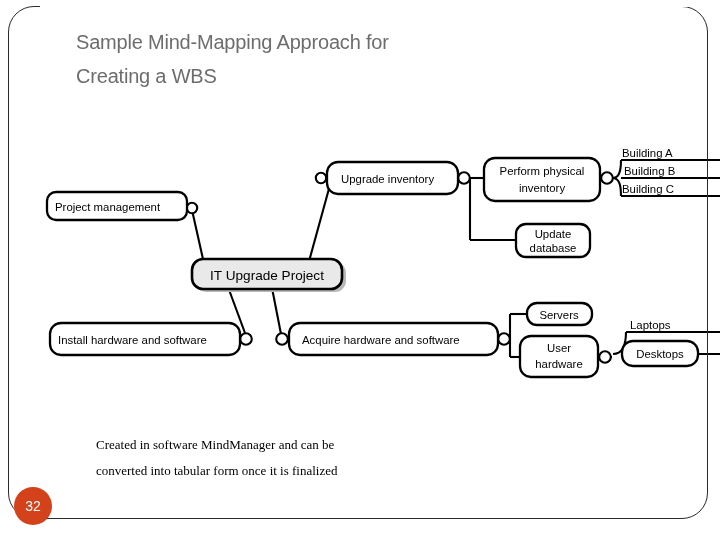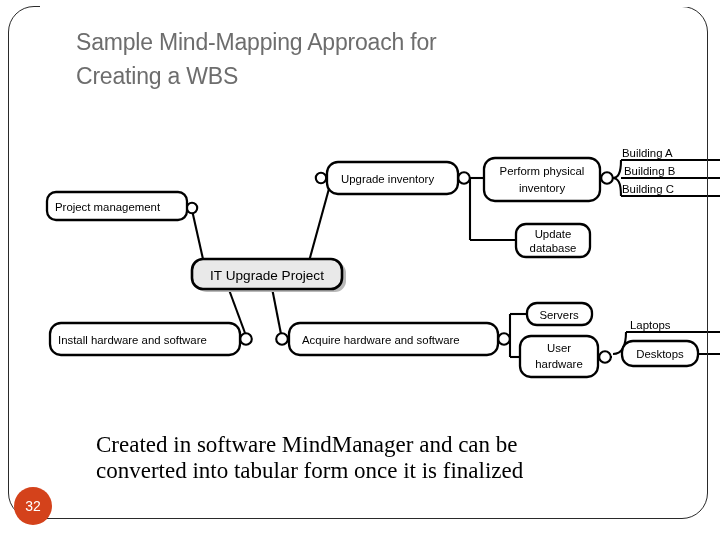--- a/index.html
+++ b/index.html
@@ -45,21 +45,21 @@
     background: #ffffff;
   }
 
   
   #title {
     position: absolute;
     left: 76px;
     top: 25px;
     width: 600px;
     color: #6d6d6d;
-    font-size: 23px;
+    font-size: 20px;
     line-height: 34px;
     letter-spacing: -0.2px;
     font-weight: 400;
     white-space: pre-line;
   }
 
   
   #mindmap {
     position: absolute;
     left: 0;
@@ -80,21 +80,21 @@
   }
 
   
   #caption {
     position: absolute;
     left: 96px;
     top: 432px;
     width: 520px;
     color: #000000;
     font-family: "Liberation Serif", serif;
-    font-size: 23px;
+    font-size: 13px;
     line-height: 26px;
     white-space: pre-line;
   }
 
   
   #page-badge {
     position: absolute;
     left: 14px;
     top: 487px;
     width: 38px;

